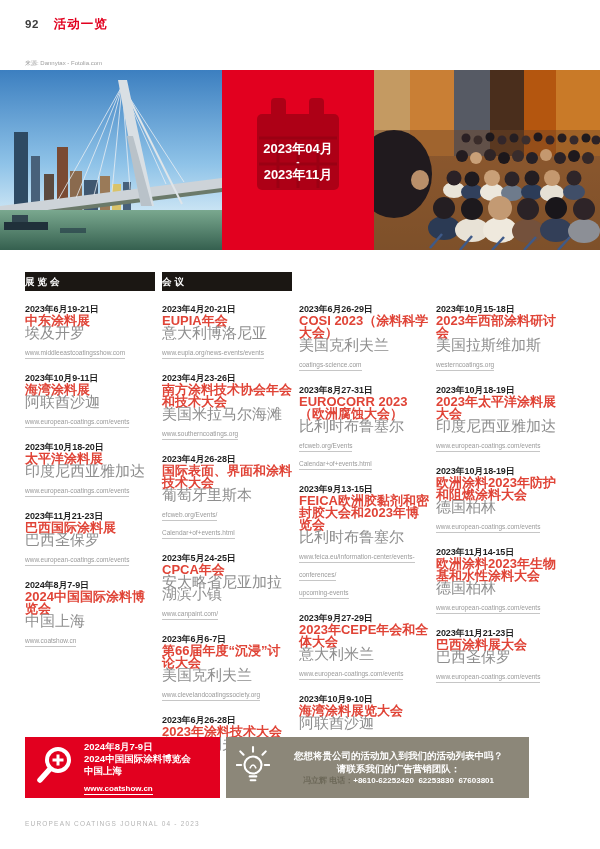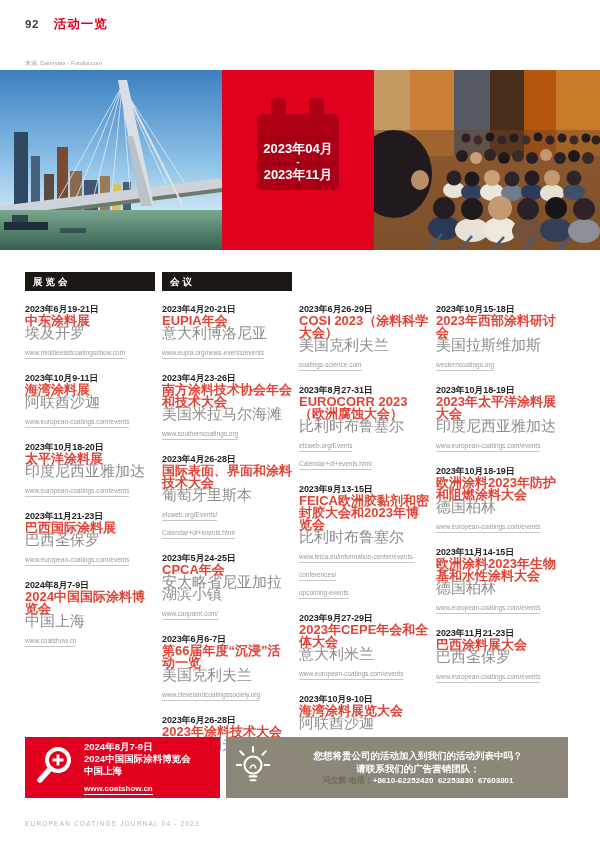--- a/index.html
+++ b/index.html
@@ -18,37 +18,37 @@
   .bp-right{width:226px;flex:1;}
   .banner-red{width:152px;background:#e2001f;position:relative;}
   .calendar-icon{position:absolute;top:26px;left:50%;transform:translateX(-50%);}
   .banner-dates{position:absolute;top:70px;left:0;width:100%;text-align:center;color:#fff;font-weight:bold;}
   .banner-dates .bdate{font-size:13px;line-height:17px;}
   .banner-dates .bsep{font-size:10px;line-height:9px;opacity:.9;}
   
   .columns{position:absolute;top:272px;left:25px;width:550px;display:flex;gap:7px;}
   .column{width:130px;}
   .section-bar{background:#1b1713;color:#fff;font-size:9.5px;font-weight:bold;letter-spacing:3px;
-               height:19px;line-height:19px;padding-left:8px;margin-bottom:12px;box-sizing:border-box;}
+               height:19px;line-height:19px;margin-bottom:12px;box-sizing:border-box;}
   .section-spacer{height:31px;}
   .event{margin-bottom:13px;}
   .event-date{font-size:9px;font-weight:bold;color:#1f1f1f;line-height:12px;letter-spacing:-.1px;}
   .event-name{font-size:13px;font-weight:600;color:#e04437;line-height:12px;}
   .event-location{font-size:15px;color:#8e8e8e;line-height:12px;}
   .event-urls{margin-top:2px;}
   .event-url{font-size:6.5px;color:#9a9a9a;border-bottom:1px solid #c6c6c6;display:inline-block;
              white-space:nowrap;line-height:9px;padding-bottom:1px;margin-top:1px;}
   
   .promo{position:absolute;top:737px;left:25px;display:flex;gap:6px;}
   .promo-red{width:195px;height:61px;background:#e2001f;display:flex;align-items:center;gap:9px;
              padding:0 10px;box-sizing:border-box;color:#fff;}
   .promo-red .ptext div{font-size:9.5px;font-weight:bold;line-height:12px;}
   .promo-url{font-size:8px;font-weight:bold;color:#fff;border-bottom:1px solid #fff;display:inline-block;
              padding-bottom:1px;margin-top:3px;}
-  .promo-gray{width:342px;height:61px;background:#8c8779;display:flex;align-items:center;gap:8px;
+  .promo-gray{width:303px;height:61px;background:#8c8779;display:flex;align-items:center;gap:8px;
               padding:0 10px;box-sizing:border-box;}
   .gtext{flex:1;text-align:center;}
   .gline-strong{font-size:9.5px;font-weight:bold;color:#fff;line-height:13px;}
   .gline-small{font-size:8px;line-height:11px;color:#fff;}
   .muted{color:#6c6858;font-weight:bold;}
   .white-strong{color:#fff;font-weight:bold;white-space:pre-wrap;}
   
   .page-footer{position:absolute;top:820px;left:25px;font-size:6.5px;color:#b5b5b5;letter-spacing:1.2px;}
 </style>
 </head>
@@ -292,21 +292,21 @@
         <div class="event">
           <div class="event-date">2023年5月24-25日</div>
           <div class="event-name">CPCA年会</div>
           <div class="event-location">安大略省尼亚加拉湖滨小镇</div>
           <div class="event-urls">
             <div><span class="event-url">www.canpaint.com/</span></div>
           </div>
         </div>
         <div class="event">
           <div class="event-date">2023年6月6-7日</div>
-          <div class="event-name">第66届年度“沉浸”活动一览</div>
+          <div class="event-name">第66届年度“沉浸”讨论大会</div>
           <div class="event-location">美国克利夫兰</div>
           <div class="event-urls">
             <div><span class="event-url">www.clevelandcoatingssociety.org</span></div>
           </div>
         </div>
         <div class="event">
           <div class="event-date">2023年6月26-28日</div>
           <div class="event-name">2023年涂料技术大会</div>
           <div class="event-location">美国克利夫兰</div>
           <div class="event-urls">

